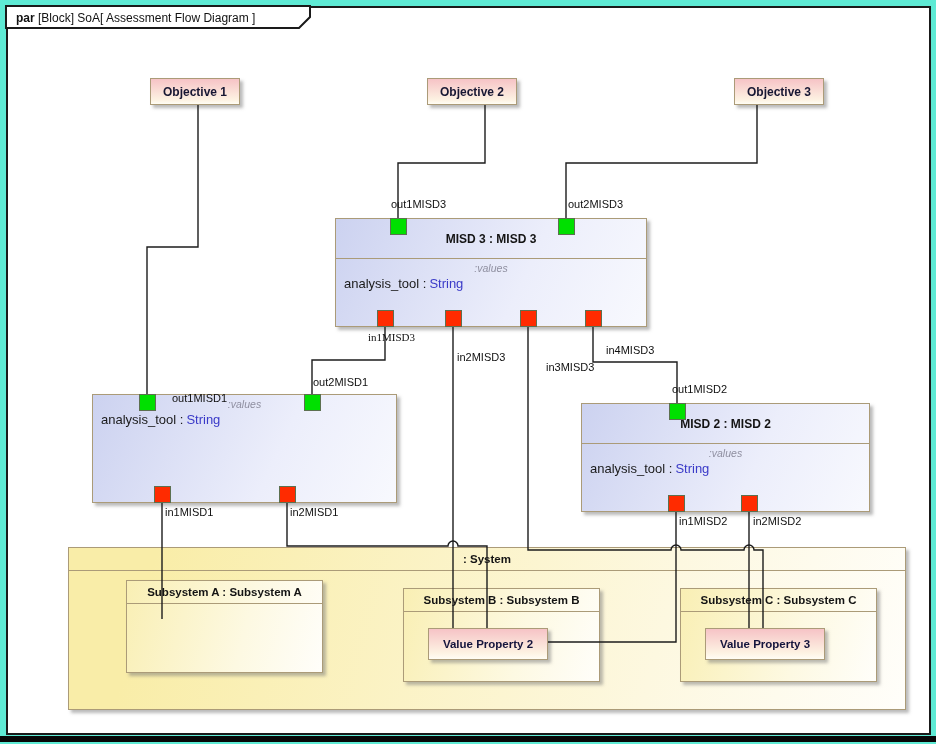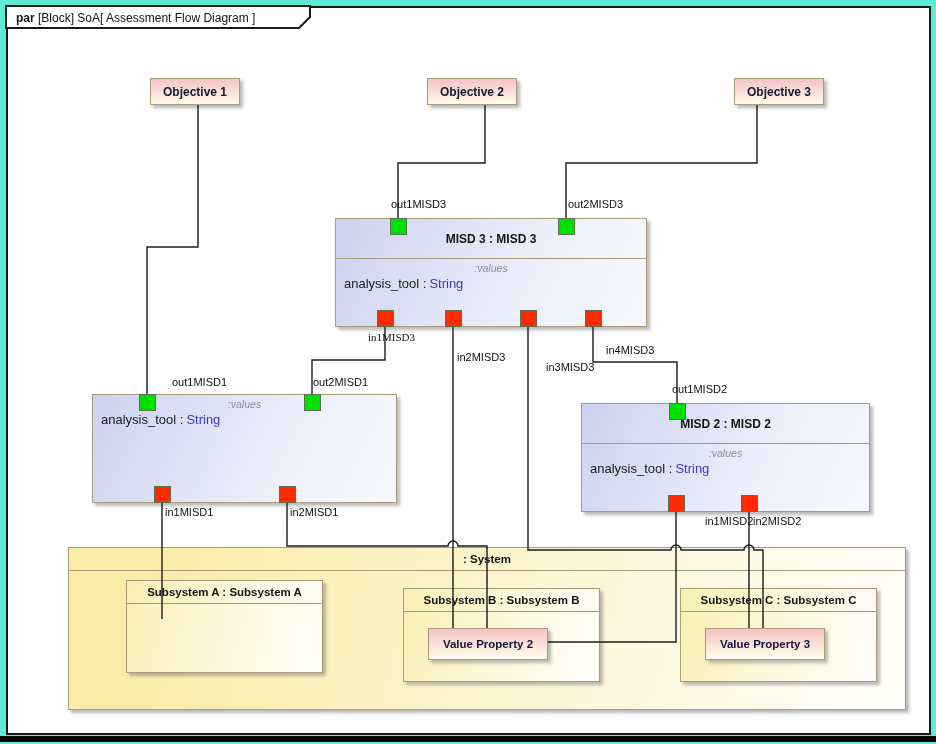--- a/index.html
+++ b/index.html
@@ -124,28 +124,28 @@
   <div class="port" style="left: 390px; top: 218px; background: rgb(0, 224, 0);"></div>
   <div class="port" style="left: 558px; top: 218px; background: rgb(0, 224, 0);"></div>
   <div class="port" style="left: 377px; top: 310px; background: rgb(255, 43, 0);"></div>
   <div class="port" style="left: 445px; top: 310px; background: rgb(255, 43, 0);"></div>
   <div class="port" style="left: 520px; top: 310px; background: rgb(255, 43, 0);"></div>
   <div class="port" style="left: 585px; top: 310px; background: rgb(255, 43, 0);"></div>
   <div class="port" style="left: 669px; top: 403px; background: rgb(0, 224, 0);"></div>
   <div class="port" style="left: 668px; top: 495px; background: rgb(255, 43, 0);"></div>
   <div class="port" style="left: 741px; top: 495px; background: rgb(255, 43, 0);"></div>
 
-  <div class="plabel" style="left:148px;top:376px;padding-left:24px;">out1MISD1</div>
+  <div class="plabel" style="left:148px;top:392px;padding-left:24px;">out1MISD1</div>
   <div class="plabel" style="left:313px;top:376px;">out2MISD1</div>
   <div class="plabel" style="left:165px;top:506px;">in1MISD1</div>
   <div class="plabel" style="left:290px;top:506px;">in2MISD1</div>
   <div class="plabel" style="left:391px;top:198px;">out1MISD3</div>
   <div class="plabel" style="left:568px;top:198px;">out2MISD3</div>
   <div class="plabel" style="left:368px;top:331px;font-family:Liberation Serif, serif;">in1MISD3</div>
   <div class="plabel" style="left:457px;top:351px;">in2MISD3</div>
   <div class="plabel" style="left:526px;top:361px;margin-left:20px;">in3MISD3</div>
   <div class="plabel" style="left:606px;top:344px;">in4MISD3</div>
   <div class="plabel" style="left:672px;top:383px;">out1MISD2</div>
-  <div class="plabel" style="left:679px;top:515px;margin-left:26px;">in1MISD2</div>
+  <div class="plabel" style="left:679px;top:515px;">in1MISD2</div>
   <div class="plabel" style="left:753px;top:515px;">in2MISD2</div>
 
   <div class="bottombar"></div>
 </div>
 
 </body></html>

